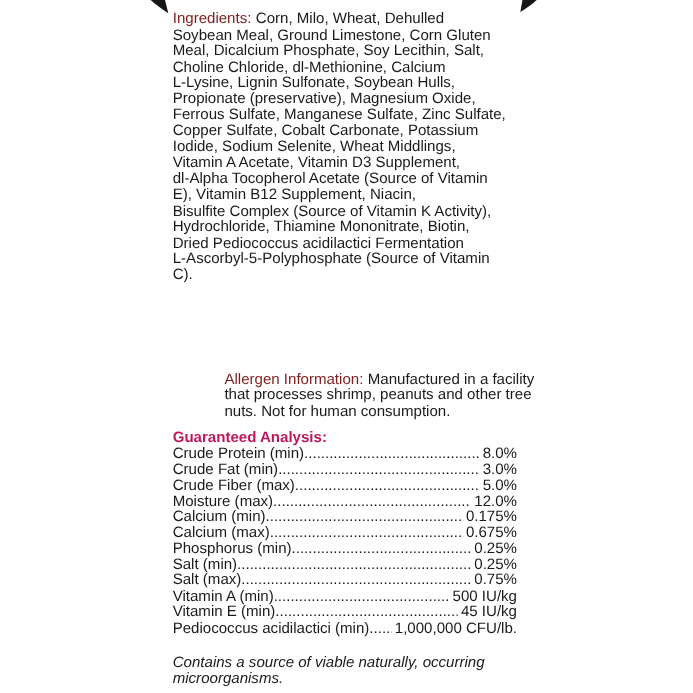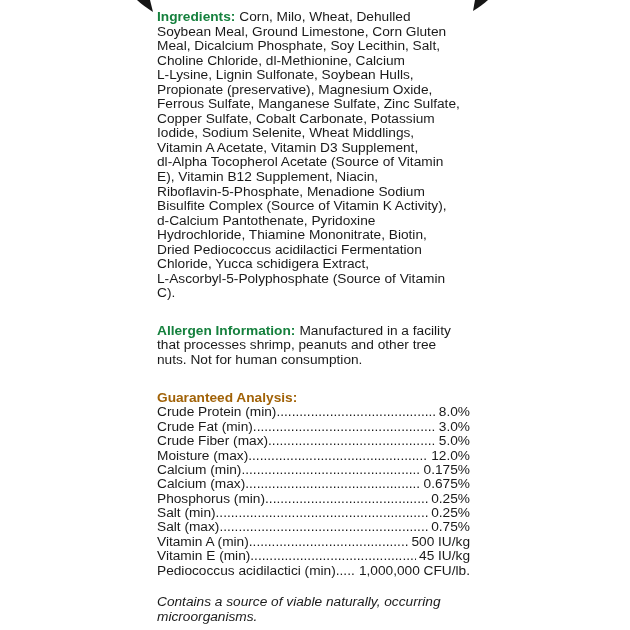--- a/index.html
+++ b/index.html
@@ -17,28 +17,28 @@
     color: #1a1a1a;
   }
   .block {
     position: absolute;
     left: 157px;
     width: 316px;
     font-size: 13.7px;
   }
   .line { white-space: nowrap; }
   .bh {
-    font-weight: bold;
-    color: #15803d;
+    font-weight: normal;
+    color: #7f1d1d;
     margin-right: 4px;
   }
   .ingredients { top: 10px; line-height: 14.55px; }
-  .allergen    { top: 324px; line-height: 14.4px; }
+  .allergen    { top: 338px; line-height: 14.4px; margin-left: 47px; }
   .ga          { top: 391px; line-height: 14.38px; width: 313px; }
-  .ga-heading  { font-weight: bold; color: #a16207; white-space: nowrap; }
+  .ga-heading  { font-weight: bold; color: #be185d; white-space: nowrap; }
   .ga-row {
     display: flex;
     align-items: flex-end;
     width: 100%;
   }
   .ga-label { white-space: nowrap; flex: 0 0 auto; }
   .leader {
     flex: 1 1 auto;
     min-width: 6px;
     overflow: hidden;
@@ -79,26 +79,23 @@
     <div class="line">Meal, Dicalcium Phosphate, Soy Lecithin, Salt,</div>
     <div class="line">Choline Chloride, dl-Methionine, Calcium</div>
     <div class="line">L-Lysine, Lignin Sulfonate, Soybean Hulls,</div>
     <div class="line">Propionate (preservative), Magnesium Oxide,</div>
     <div class="line">Ferrous Sulfate, Manganese Sulfate, Zinc Sulfate,</div>
     <div class="line">Copper Sulfate, Cobalt Carbonate, Potassium</div>
     <div class="line">Iodide, Sodium Selenite, Wheat Middlings,</div>
     <div class="line">Vitamin A Acetate, Vitamin D3 Supplement,</div>
     <div class="line">dl-Alpha Tocopherol Acetate (Source of Vitamin</div>
     <div class="line">E), Vitamin B12 Supplement, Niacin,</div>
-    <div class="line">Riboflavin-5-Phosphate, Menadione Sodium</div>
     <div class="line">Bisulfite Complex (Source of Vitamin K Activity),</div>
-    <div class="line">d-Calcium Pantothenate, Pyridoxine</div>
     <div class="line">Hydrochloride, Thiamine Mononitrate, Biotin,</div>
     <div class="line">Dried Pediococcus acidilactici Fermentation</div>
-    <div class="line">Chloride, Yucca schidigera Extract,</div>
     <div class="line">L-Ascorbyl-5-Polyphosphate (Source of Vitamin</div>
     <div class="line">C).</div>
   </div>
 
   <div class="block allergen">
     <div class="line"><span class="bh">Allergen Information:</span><span>Manufactured in a facility</span></div>
     <div class="line">that processes shrimp, peanuts and other tree</div>
     <div class="line">nuts. Not for human consumption.</div>
   </div>
 

